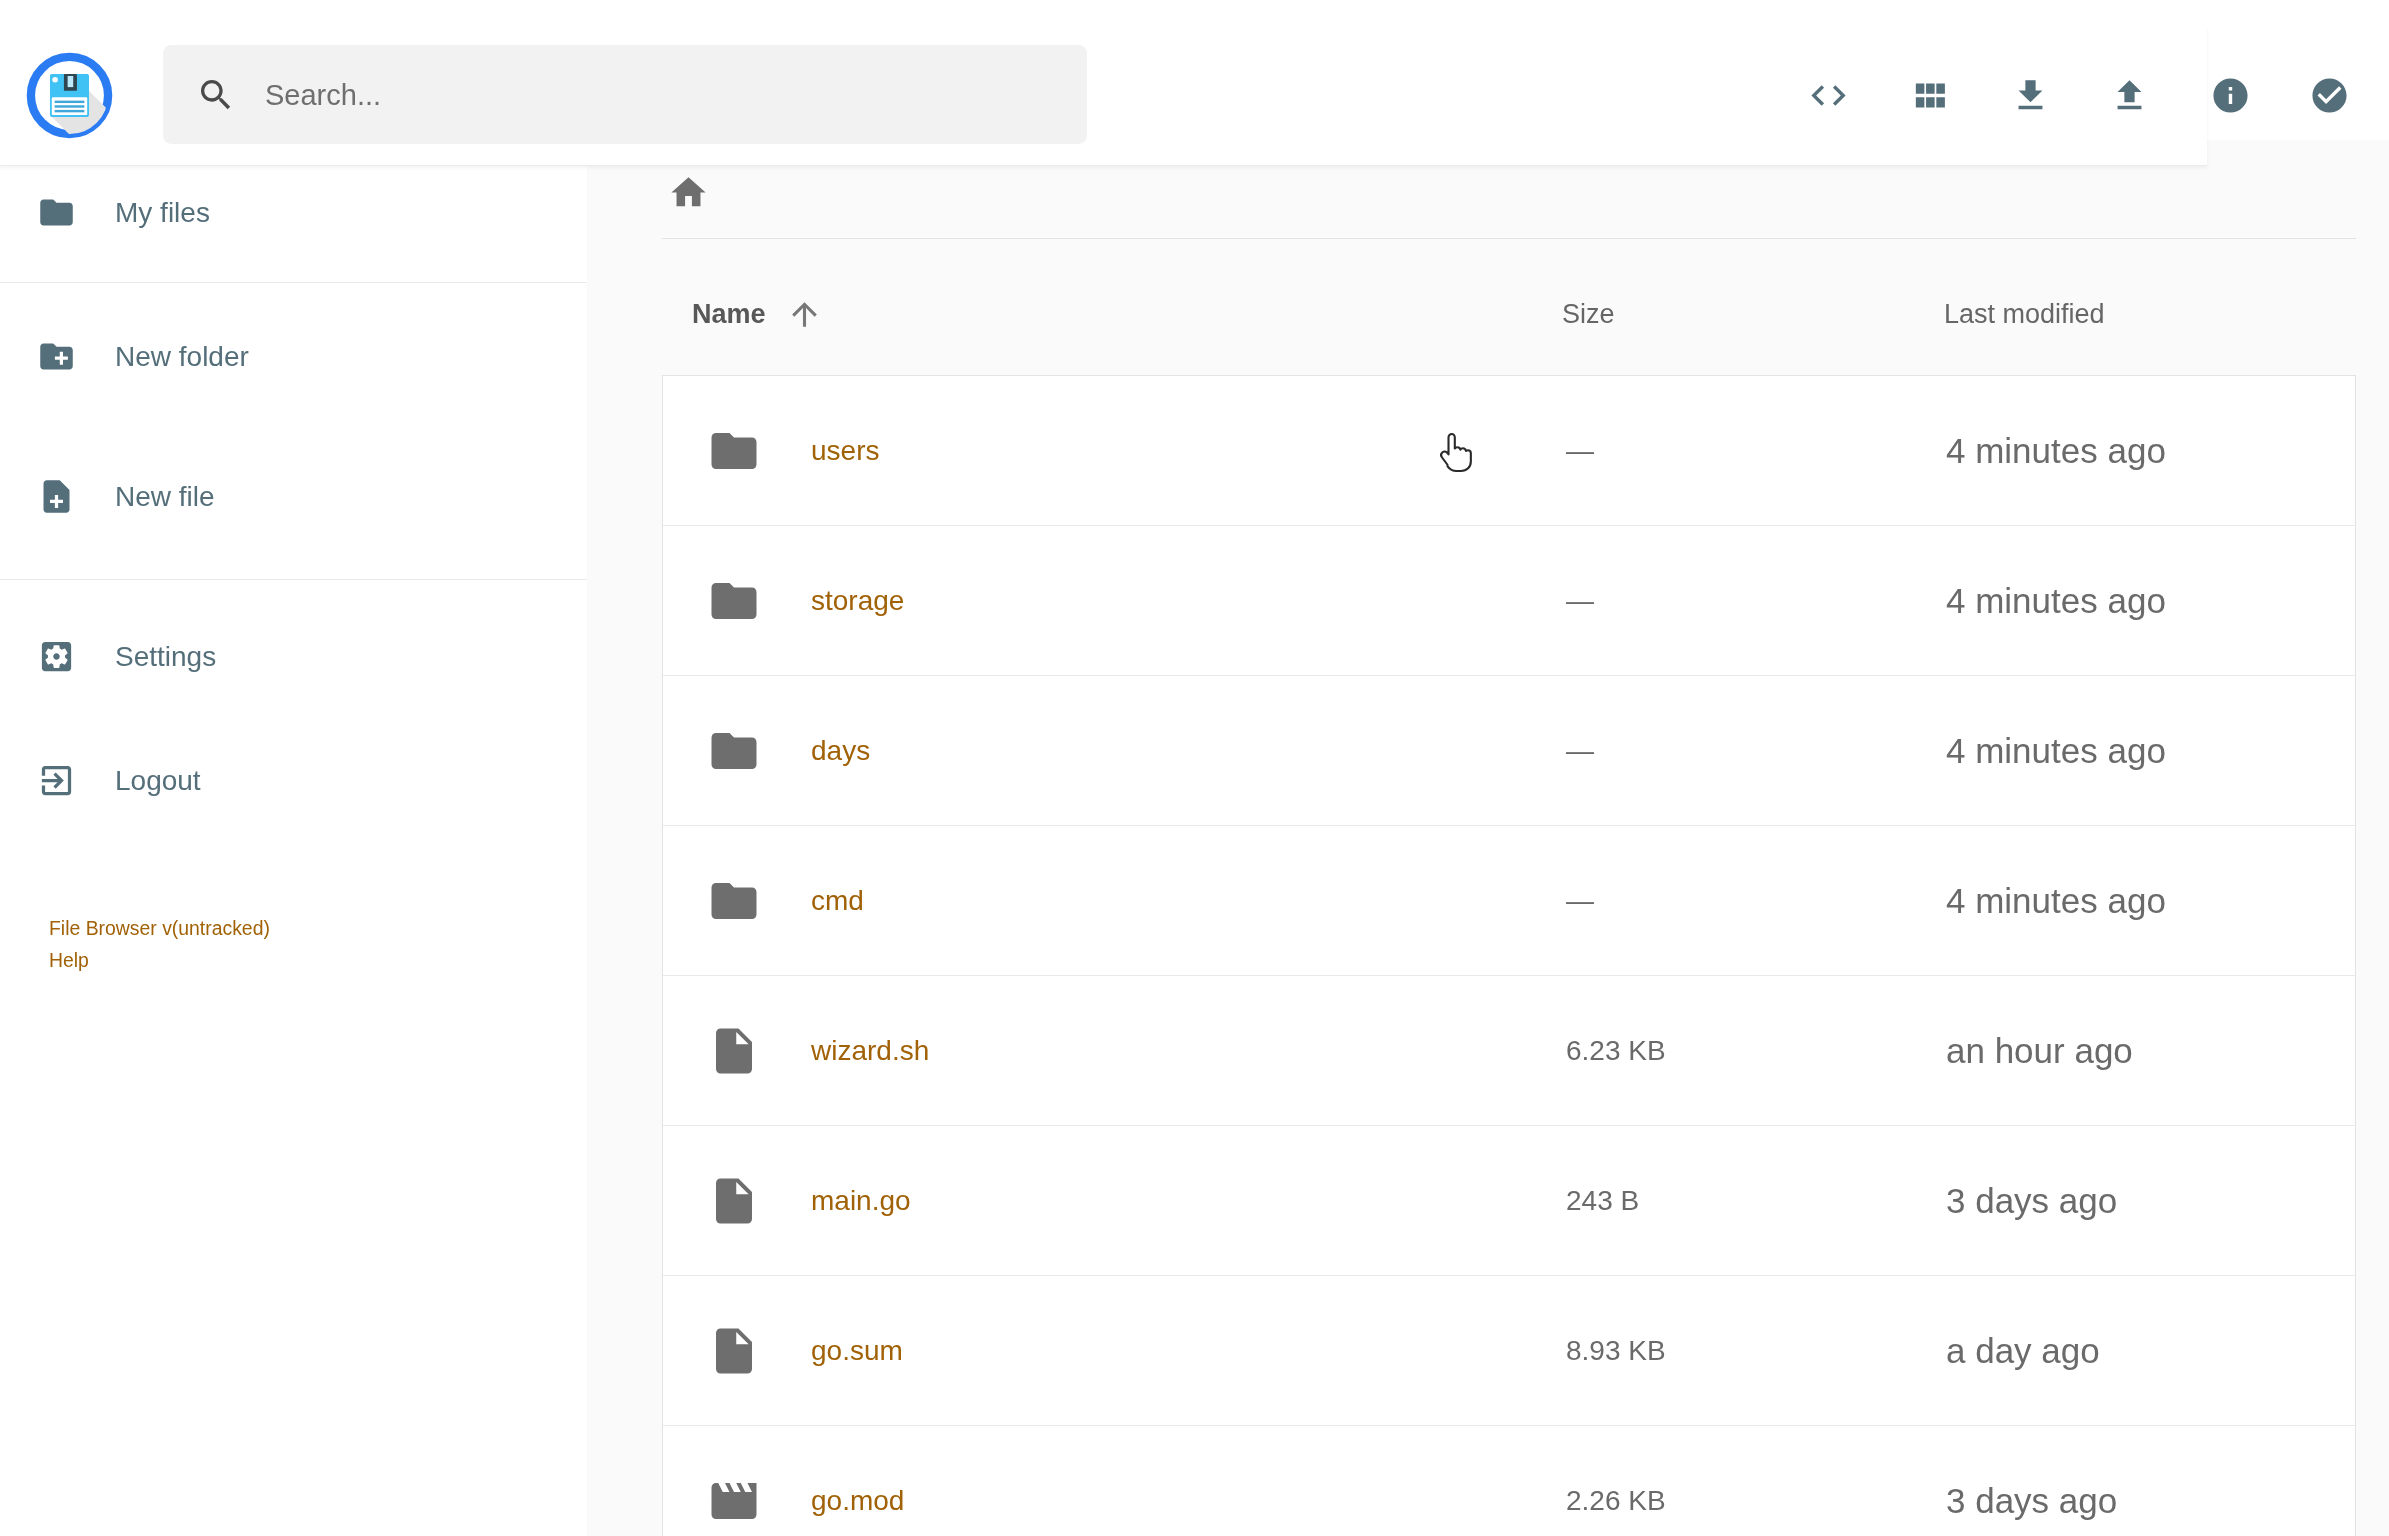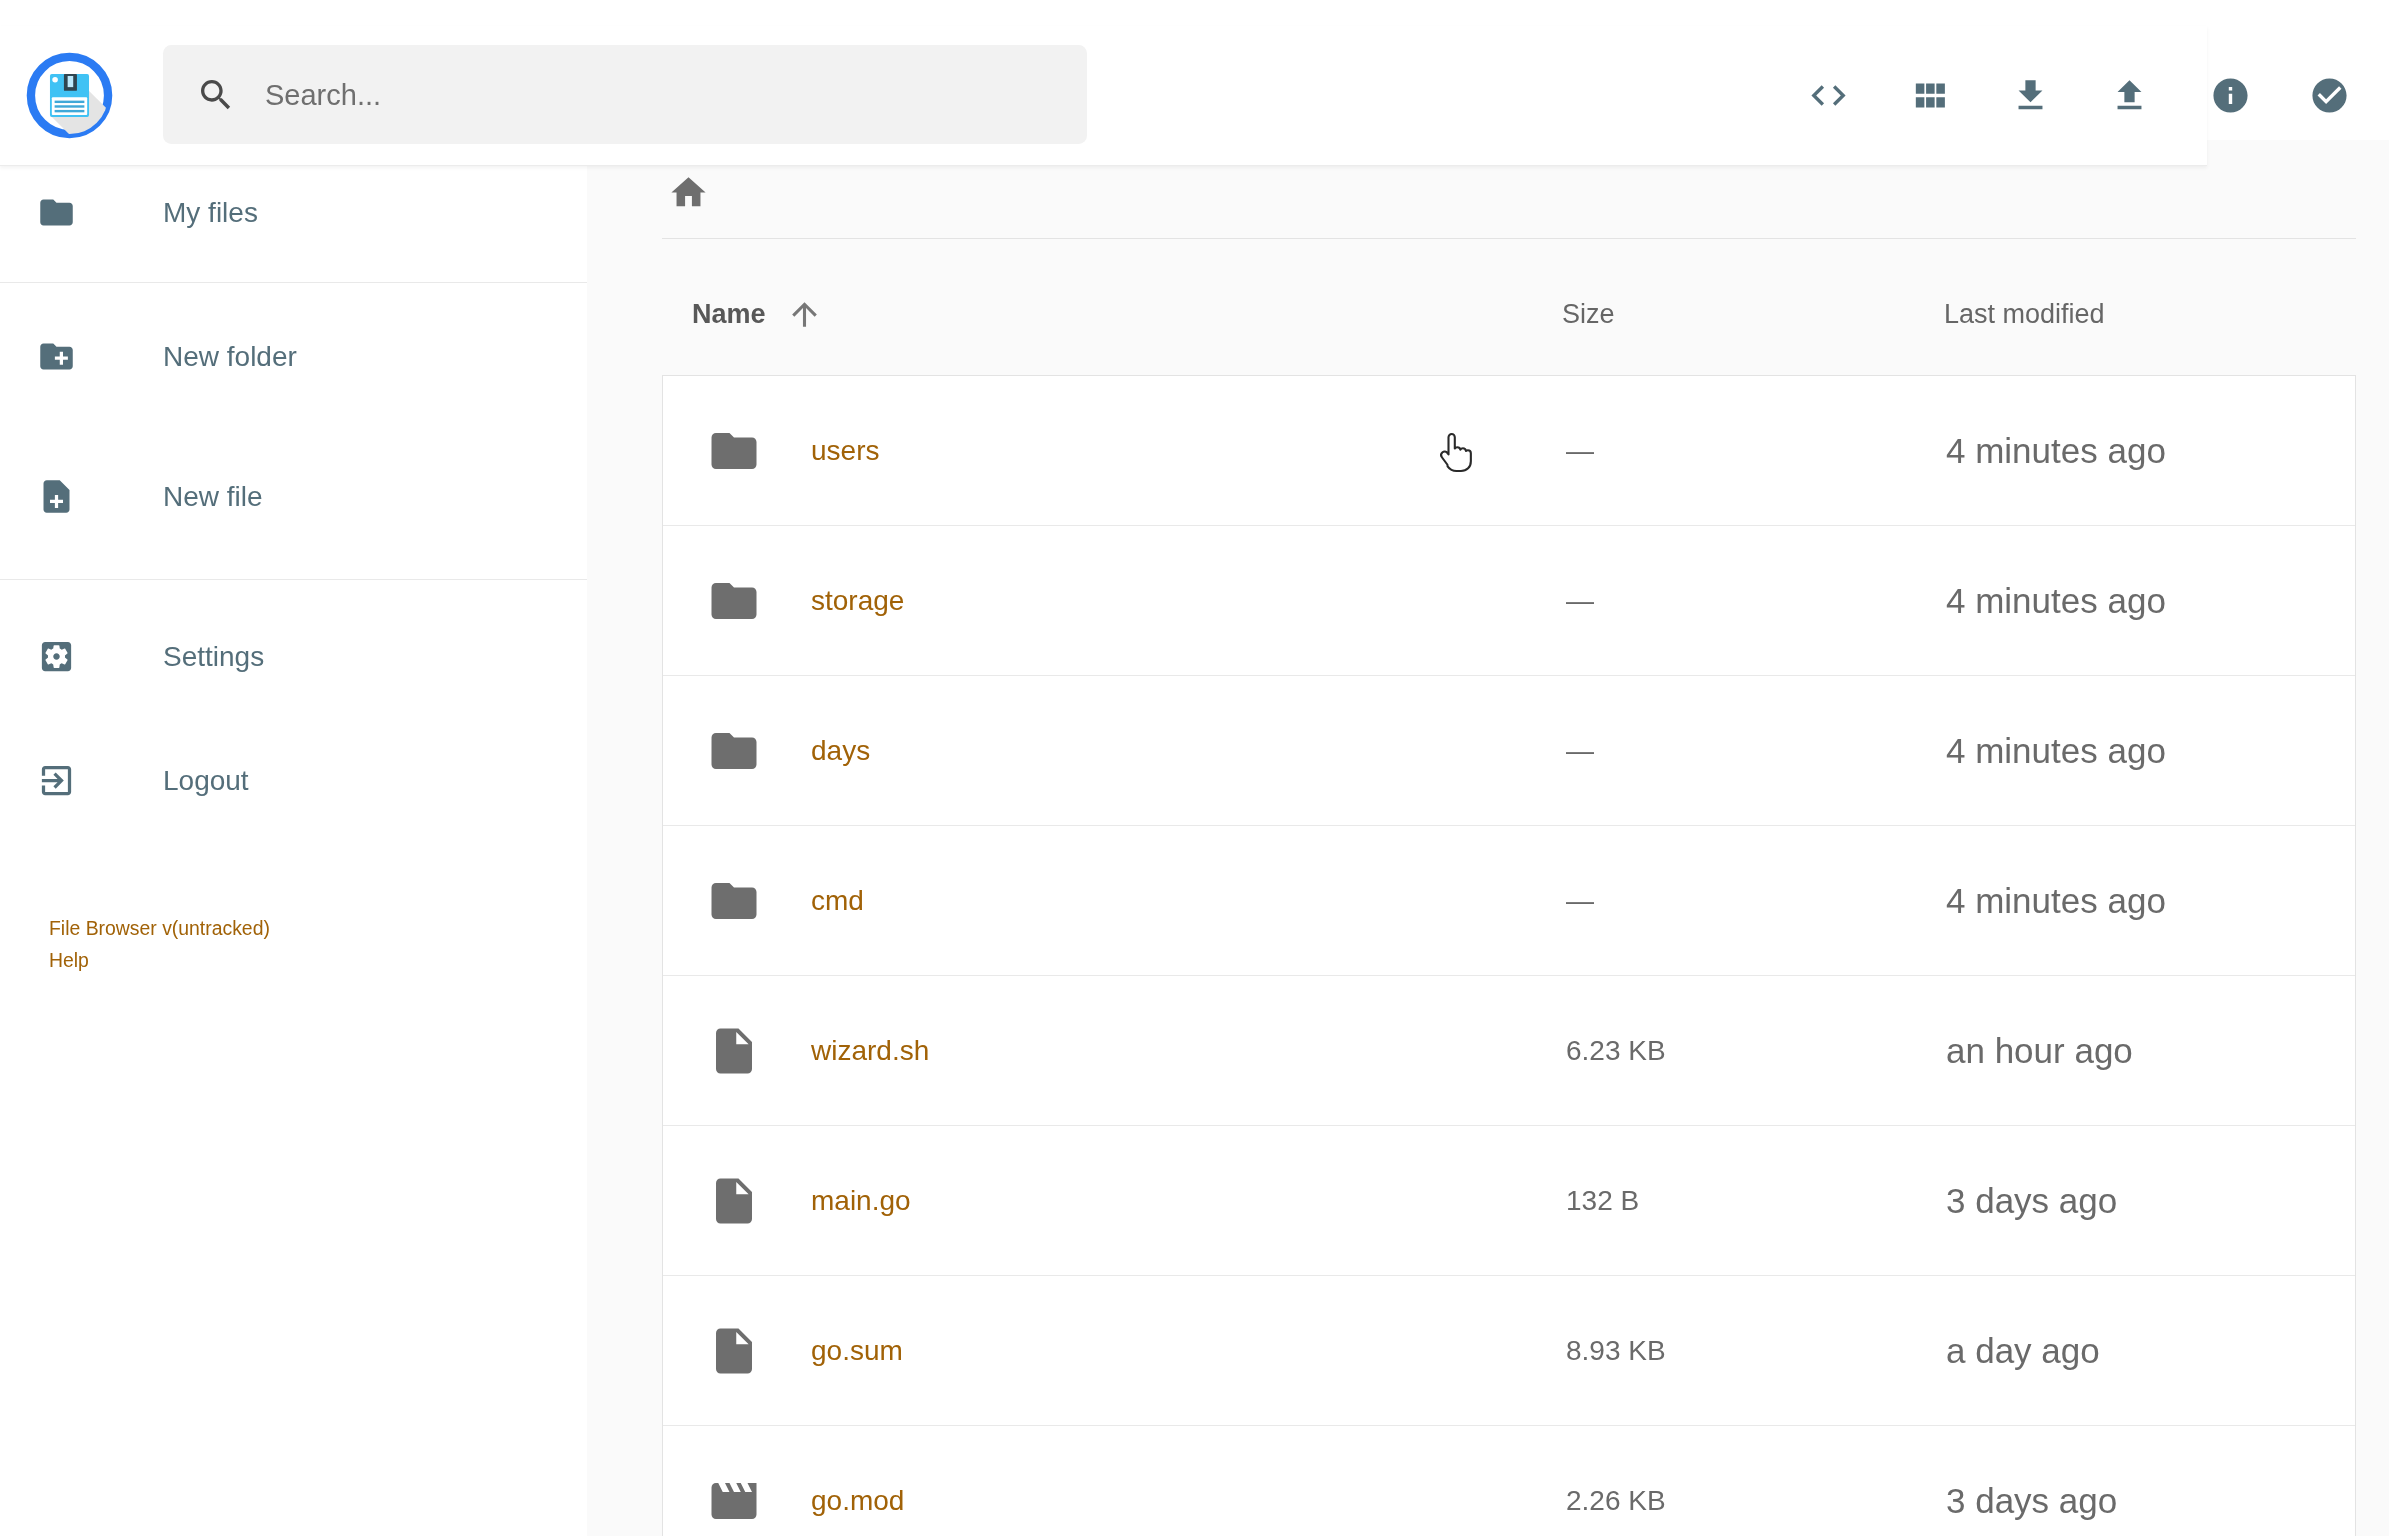--- a/index.html
+++ b/index.html
@@ -12,21 +12,21 @@
   .logo{left:23px;top:23px;width:93px;height:93px;cursor:pointer;}
   .searchbar{left:163px;top:18.5px;width:924px;height:99px;background:#f2f2f2;border-radius:8.3px;}
   .search-ic{left:33px;top:30px;width:40px;height:40px;color:#4a4a4a;}
   .search-input{left:100px;top:0;width:796px;height:99px;border:none;background:transparent;outline:none;
                 font-family:"Liberation Sans",sans-serif;font-size:29px;color:#333;}
   .search-input::placeholder{color:#6f6f6f;opacity:1;}
   .action{top:49px;width:41px;height:41px;color:#546E7A;cursor:pointer;}
 
   
   .side-item{left:0;width:587px;height:85px;display:flex;align-items:center;padding-left:37px;
-             box-sizing:border-box;cursor:pointer;color:#546E7A;gap:48px;}
+             box-sizing:border-box;cursor:pointer;color:#546E7A;}
   .side-item .ic{width:39px;height:39px;margin-right:39px;flex:none;}
   .side-label{font-size:28px;}
   .side-div{left:0;width:587px;height:0.9px;background:#e9e9e9;}
   .side-foot{left:49px;font-size:19.4px;color:#a16207;cursor:pointer;}
 
   
   .content-bg{left:587px;top:140px;width:1803px;height:1396px;background:#fafafa;}
   .home-btn{left:668px;top:172px;width:41px;height:41px;color:#6e6e6e;cursor:pointer;}
   .crumb-div{left:662px;top:238px;width:1694px;height:0.9px;background:#e3e3e3;}
 
@@ -258,21 +258,21 @@
       <span class="fmod">an hour ago</span>
     </div>
 
     <div class="frow">
 
       <svg class="ric fill row-icon" viewBox="0 0 58 58" width="54" height="54">
           <use href="#i-file"></use>
         </svg>
 
       <span class="fname">main.go</span>
-      <span class="fsize">132 B</span>
+      <span class="fsize">243 B</span>
       <span class="fmod">3 days ago</span>
     </div>
 
     <div class="frow">
 
       <svg class="ric fill row-icon" viewBox="0 0 58 58" width="54" height="54">
           <use href="#i-file"></use>
         </svg>
 
       <span class="fname">go.sum</span>

